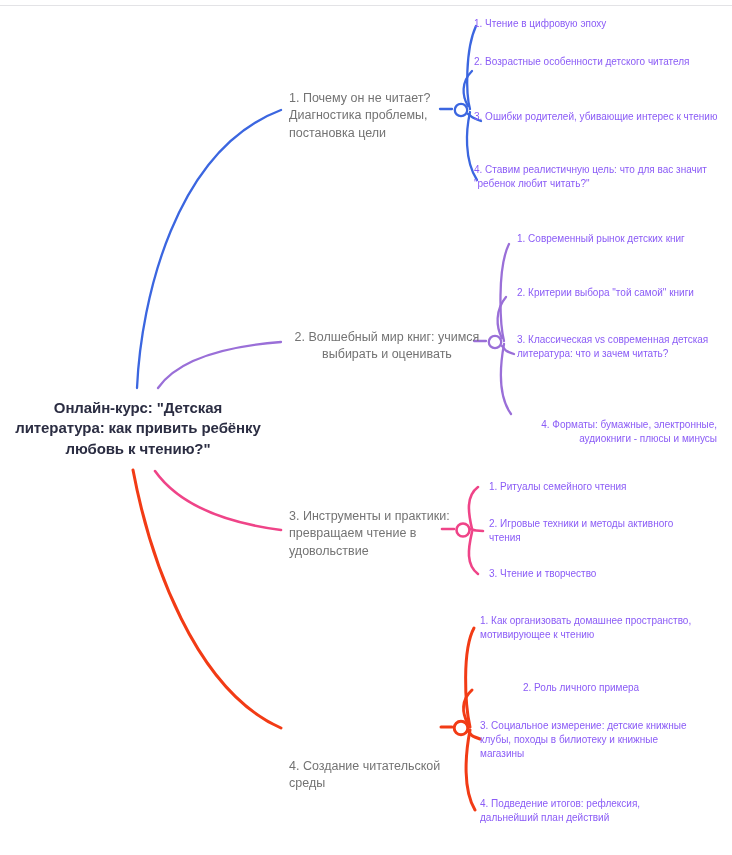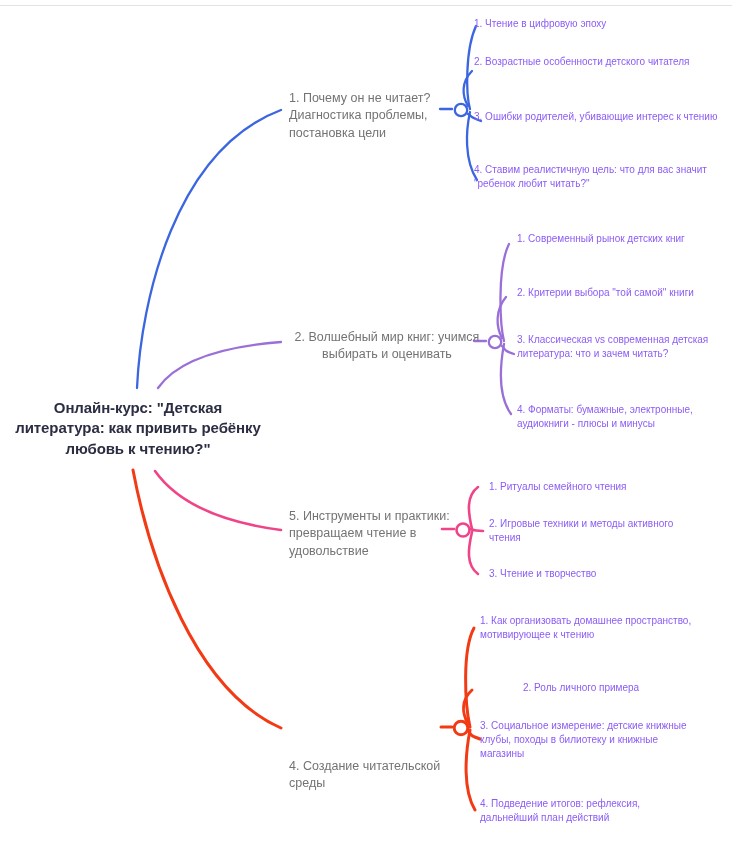--- a/index.html
+++ b/index.html
@@ -124,23 +124,23 @@
   <div class="node leaf-label" style="left:474px; top:17px; width:250px;">1. Чтение в цифровую эпоху</div>
   <div class="node leaf-label" style="left:474px; top:55px; width:230px;">2. Возрастные особенности детского читателя</div>
   <div class="node leaf-label" style="left:474px; top:110px; width:248px;">3. Ошибки родителей, убивающие интерес к чтению</div>
   <div class="node leaf-label" style="left:474px; top:163px; width:236px;">4. Ставим реалистичную цель: что для вас значит "ребенок любит читать?"</div>
 
   <div class="node branch-label" style="left:289px; top:329px; width:196px;text-align:center;">2. Волшебный мир книг: учимся выбирать и оценивать</div>
 
   <div class="node leaf-label" style="left:517px; top:232px; width:200px;">1. Современный рынок детских книг</div>
   <div class="node leaf-label" style="left:517px; top:286px; width:205px;">2. Критерии выбора "той самой" книги</div>
   <div class="node leaf-label" style="left:517px; top:333px; width:210px;">3. Классическая vs современная детская литература: что и зачем читать?</div>
-  <div class="node leaf-label" style="left:517px; top:403px; width:200px;">4. Форматы: бумажные, электронные, аудиокниги - плюсы и минусы</div>
+  <div class="node leaf-label" style="left:517px; top:418px; width:200px;text-align:right;">4. Форматы: бумажные, электронные, аудиокниги - плюсы и минусы</div>
 
-  <div class="node branch-label" style="left:289px; top:508px; width:185px;">5. Инструменты и практики: превращаем чтение в удовольствие</div>
+  <div class="node branch-label" style="left:289px; top:508px; width:185px;">3. Инструменты и практики: превращаем чтение в удовольствие</div>
 
   <div class="node leaf-label" style="left:489px; top:480px; width:220px;">1. Ритуалы семейного чтения</div>
   <div class="node leaf-label" style="left:489px; top:517px; width:215px;">2. Игровые техники и методы активного чтения</div>
   <div class="node leaf-label" style="left:489px; top:567px; width:200px;">3. Чтение и творчество</div>
 
   <div class="node branch-label" style="left:289px; top:714px; width:180px;margin-top:44px;">4. Создание читательской среды</div>
 
   <div class="node leaf-label" style="left:480px; top:614px; width:220px;">1. Как организовать домашнее пространство, мотивирующее к чтению</div>
   <div class="node leaf-label" style="left:480px; top:681px; width:200px;margin-left:43px;">2. Роль личного примера</div>
   <div class="node leaf-label" style="left:480px; top:719px; width:215px;">3. Социальное измерение: детские книжные клубы, походы в билиотеку и книжные магазины</div>

